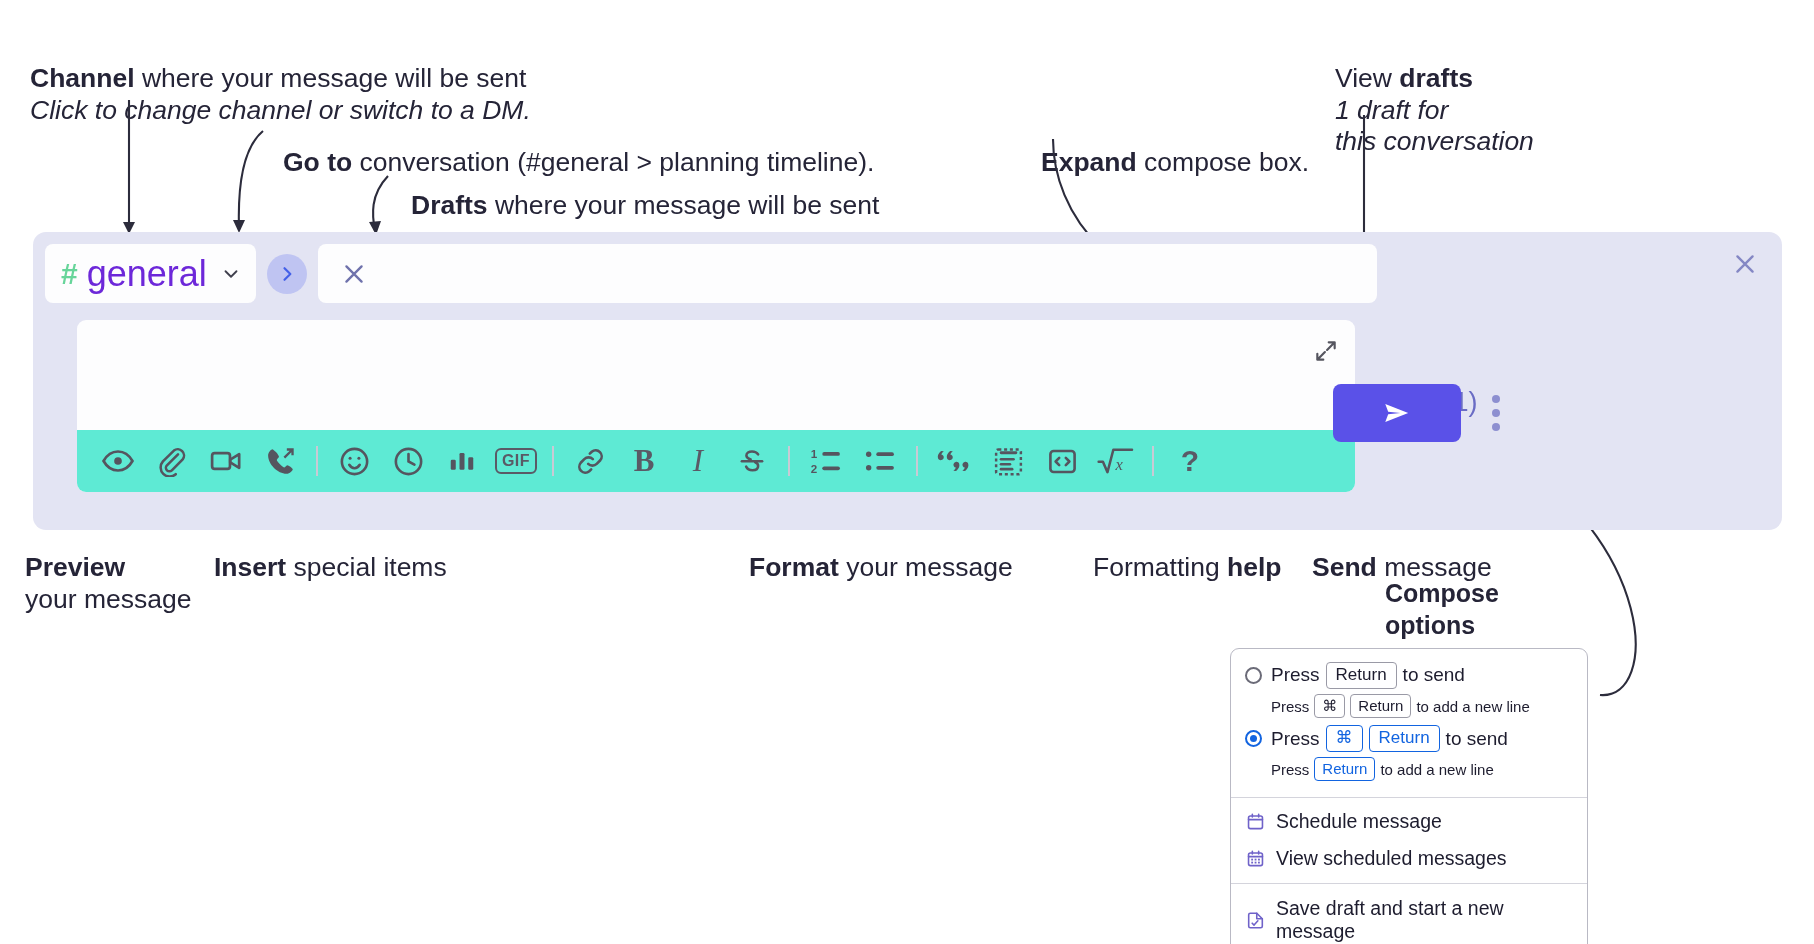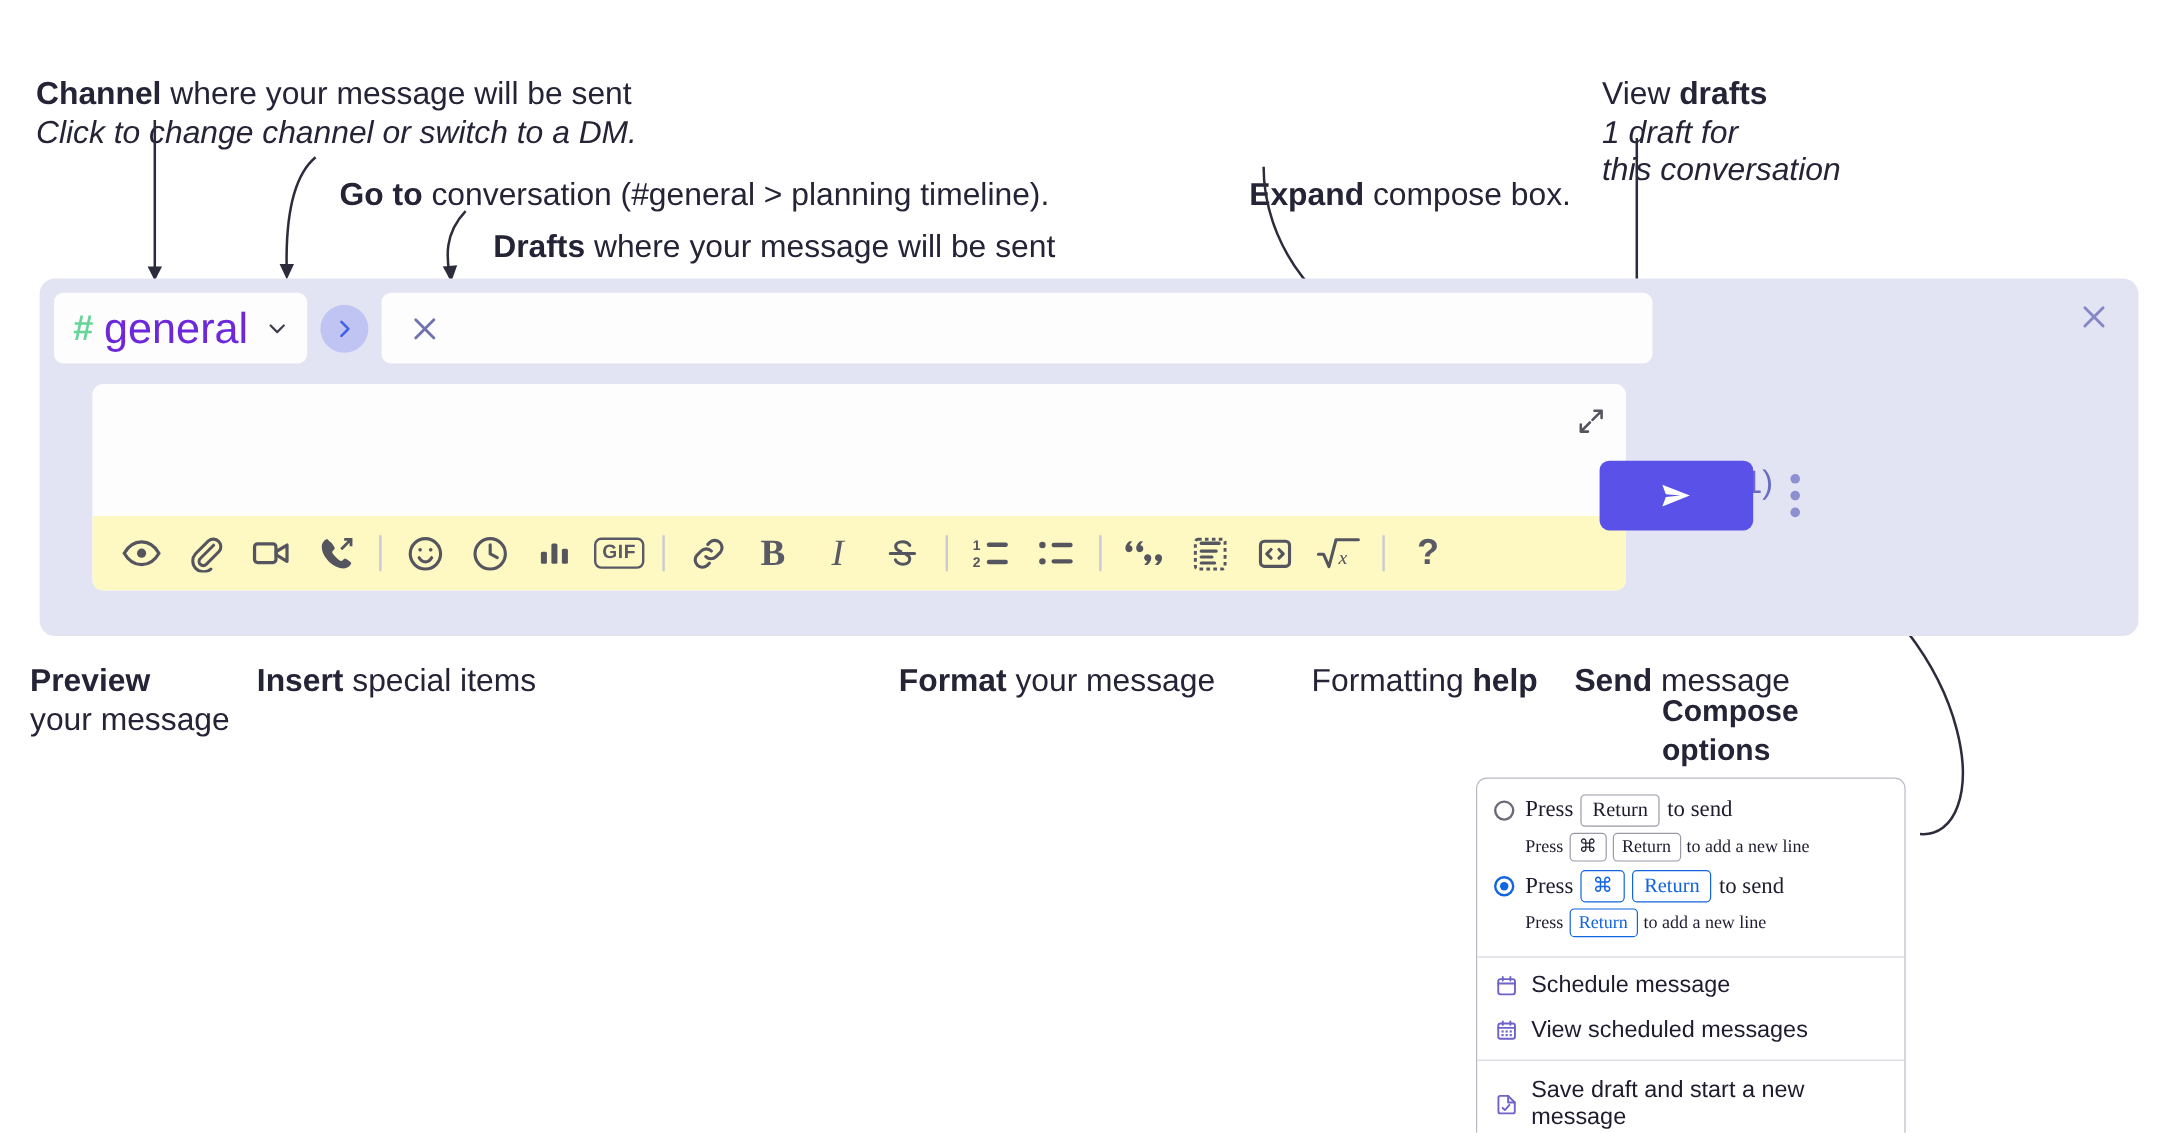--- a/index.html
+++ b/index.html
@@ -63,21 +63,21 @@
     position: absolute; left: 20px; top: 20px; font-size: 27px; color: #8a8a97;
   }
   .expand-btn {
     position: absolute; right: 12px; top: 14px; width: 34px; height: 34px;
     display: flex; align-items: center; justify-content: center; cursor: pointer;
   }
 
   
   .toolbar {
     position: absolute; left: 0; bottom: 0; width: 100%; height: 62px;
-    background: #fef9c3; display: flex; align-items: center; padding-left: 14px; gap: 0;
+    background: #5eead4; display: flex; align-items: center; padding-left: 14px; gap: 0;
   }
   .tb-btn {
     width: 54px; height: 48px; display: flex; align-items: center; justify-content: center;
     cursor: pointer; color: #5a5a66;
   }
   .tb-sep { width: 2px; height: 30px; background: #c9cad4; margin: 0 9px; }
   .gifbox {
     border: 2.5px solid #5a5a66; border-radius: 6px; font-size: 16px; font-weight: 700;
     letter-spacing: .5px; padding: 3px 5px; line-height: 1; color: #5a5a66;
   }
@@ -100,21 +100,21 @@
     gap: 6px; cursor: pointer;
   }
   .kebab i { display: block; width: 8px; height: 8px; border-radius: 50%; background: #8d8fd0; }
 
   
   .menu {
     position: absolute; left: 1230px; top: 648px; width: 358px;
     background: #ffffff; border: 1.5px solid #b9b9c4; border-radius: 9px;
     font-size: 17.5px; color: #1d1c2e; overflow: hidden;
   }
-  .menu-sec { padding: 12px 0 10px 0; font-family: Liberation Serif, serif; }
+  .menu-sec { padding: 12px 0 10px 0; }
   .opt-row { display: flex; align-items: center; gap: 9px; padding: 1px 14px; }
   .radio { width: 17px; height: 17px; border-radius: 50%; border: 2px solid #6b6b78; flex: none; position: relative; }
   .radio.on { border-color: #1264e0; }
   .radio.on::after {
     content: ""; position: absolute; left: 3px; top: 3px; width: 7px; height: 7px;
     border-radius: 50%; background: #1264e0;
   }
   .opt-main { font-size: 19px; display: flex; align-items: center; gap: 6px; }
   .opt-sub { font-size: 15px; display: flex; align-items: center; gap: 5px; padding: 4px 0 6px 40px; }
   .key {

